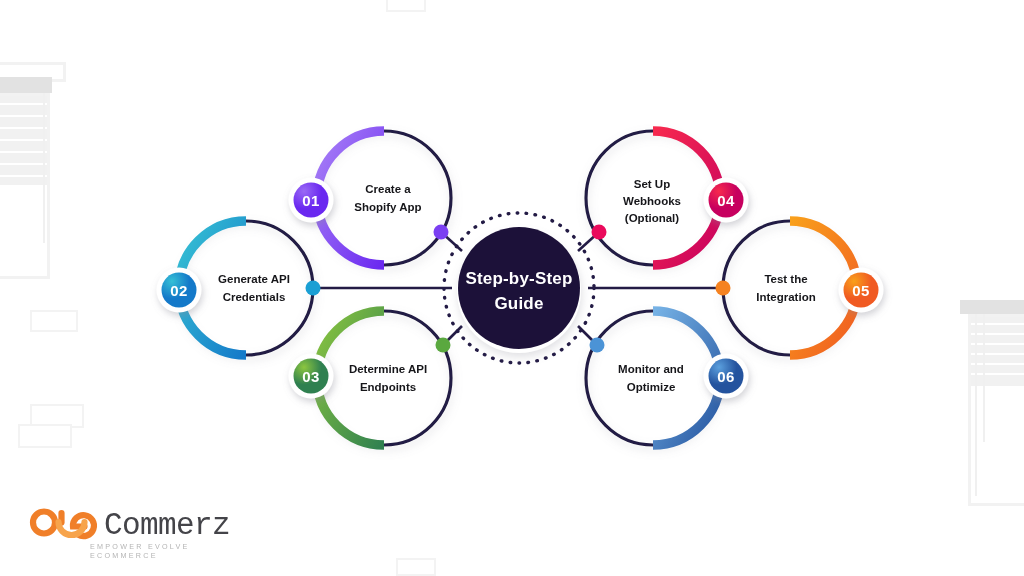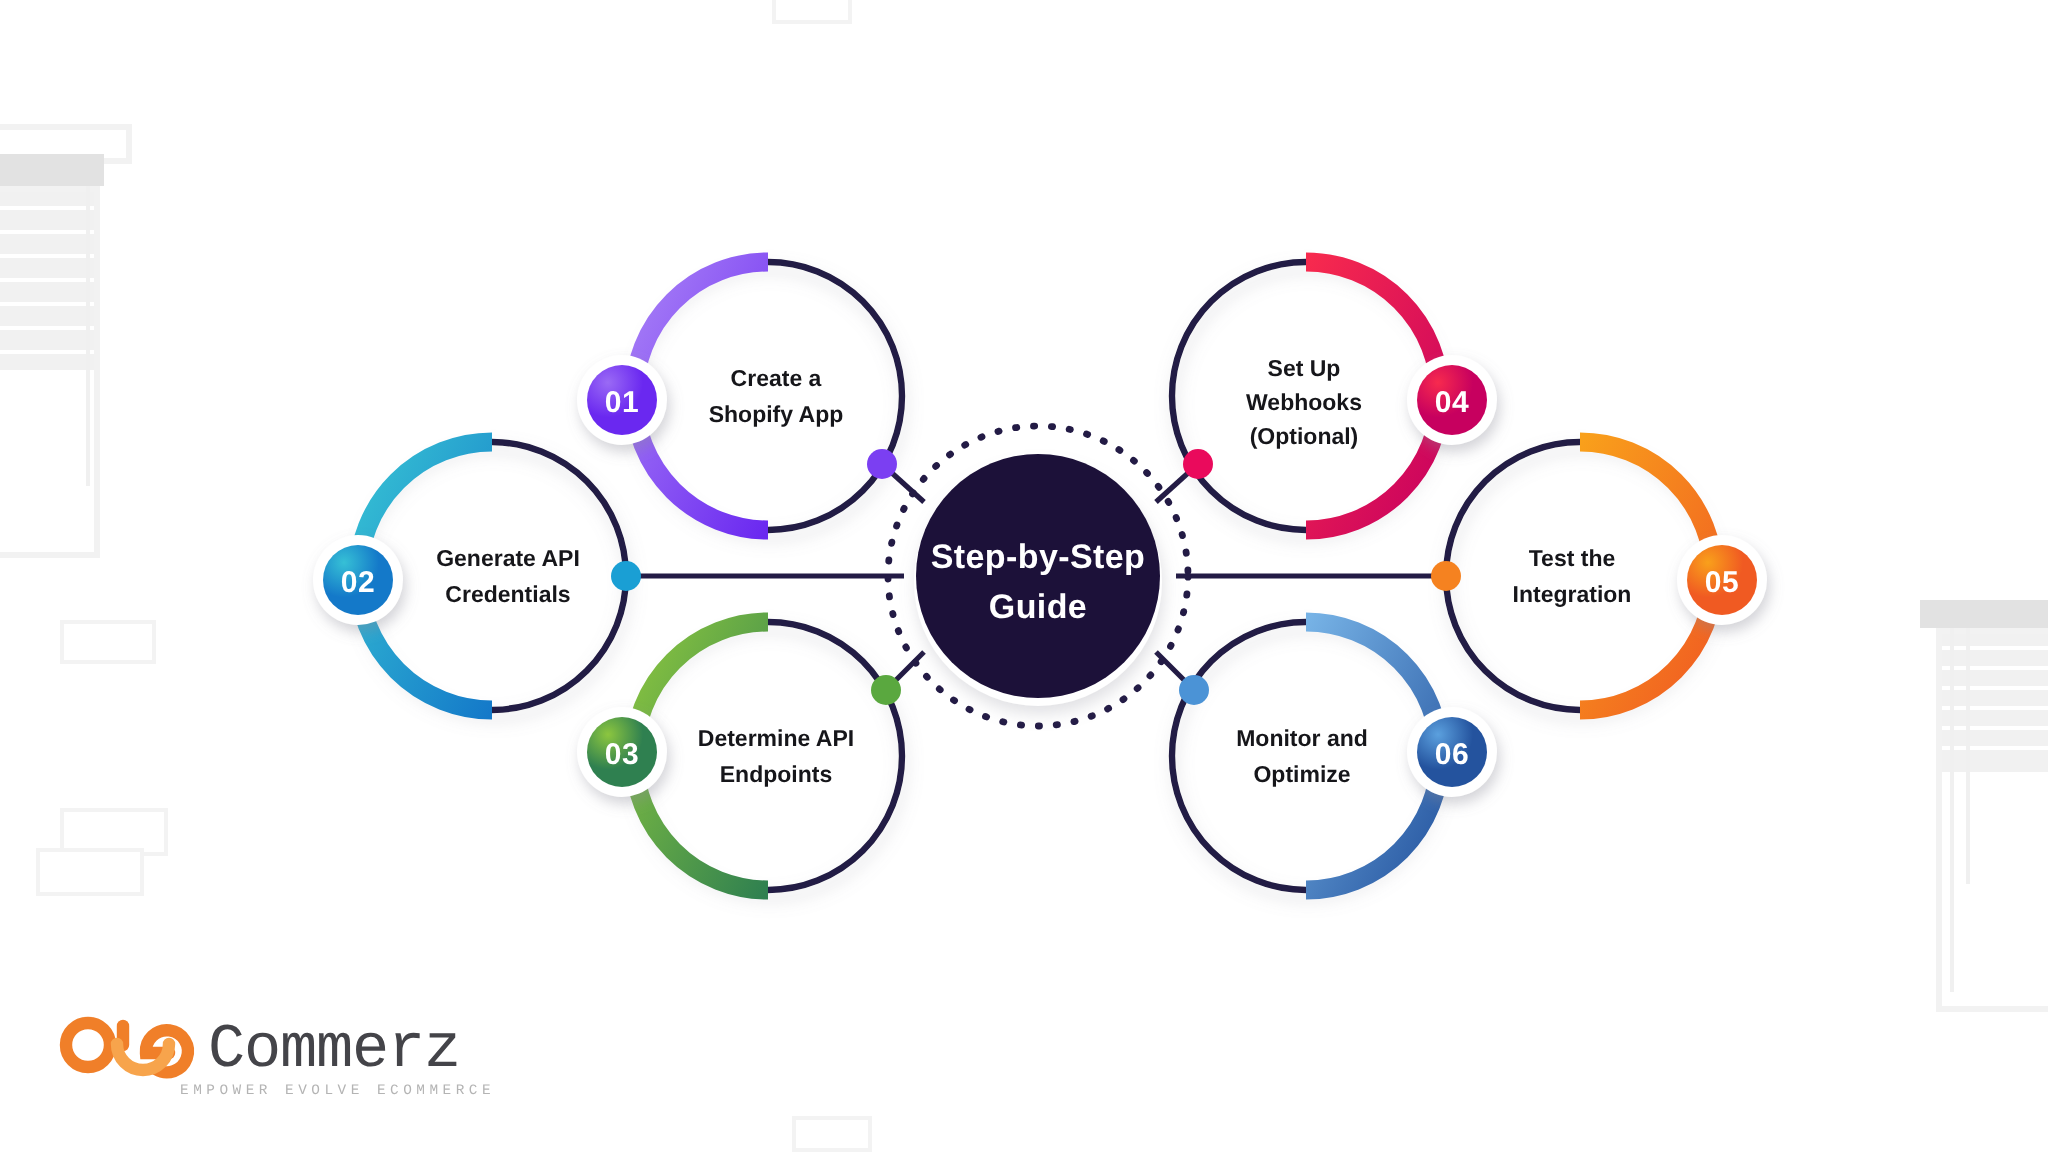--- a/index.html
+++ b/index.html
@@ -97,21 +97,21 @@
     top: 2px;
     font-family: Liberation Mono, monospace;
     font-size: 31px;
     color: #444449;
     letter-spacing: -0.6px;
   }
   .logo-tag {
     position: absolute;
     left: 62px;
     top: 36px;
-    font-family: Liberation Mono, monospace;
+    font-family: Liberation Sans, sans-serif;
     font-size: 7.2px;
     color: #b4b4b4;
     letter-spacing: 2.25px;
   }
 </style>
 </head>
 <body>
 
 <div id="stage">
 

